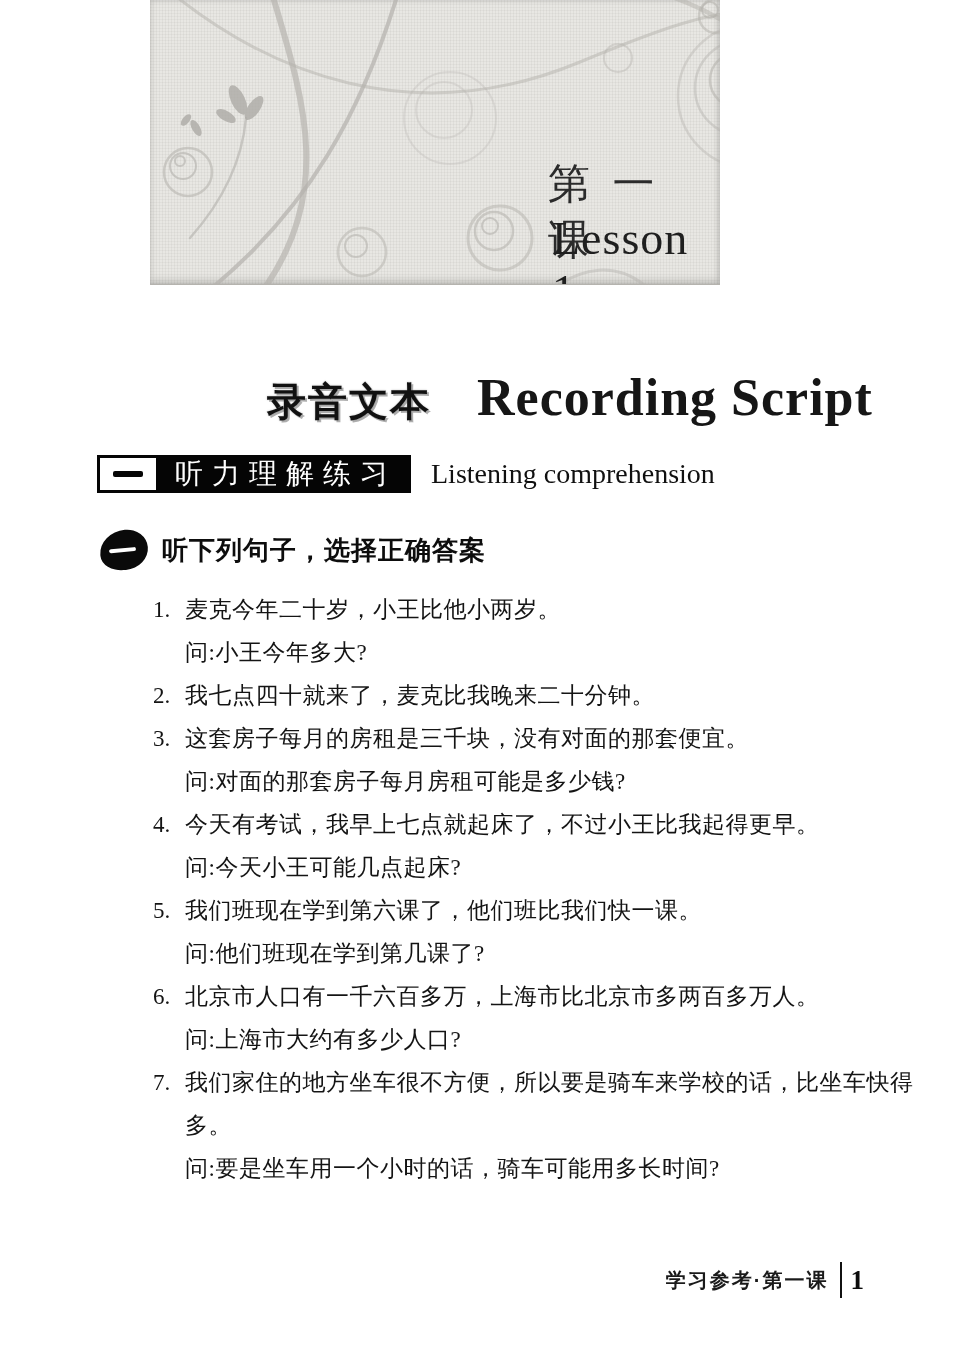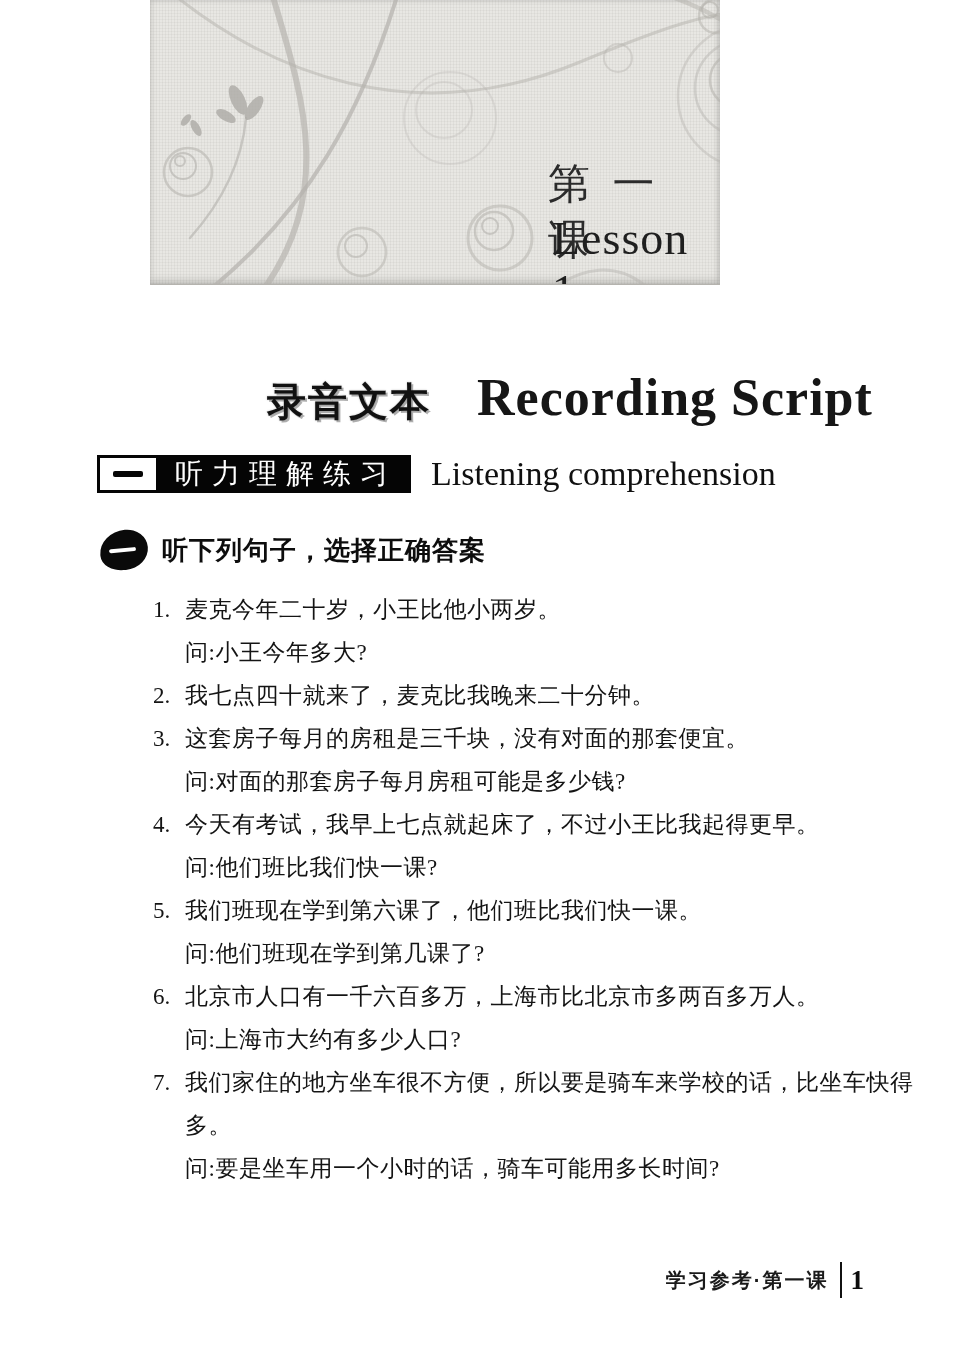--- a/index.html
+++ b/index.html
@@ -41,21 +41,21 @@
   .section-bar{display:flex;align-items:stretch;background:#050505;height:38px;}
   .num-box{
     width:62px;background:#fff;border:3px solid #050505;box-sizing:border-box;
     display:flex;align-items:center;justify-content:center;
   }
   .dash{width:30px;height:6px;background:#050505;border-radius:2px;display:block;}
   .bar-text{
     color:#fff;font-size:28px;letter-spacing:9px;padding:0 14px 0 16px;
     display:flex;align-items:center;
   }
-  .section-en{font-size:34px;margin-left:20px;color:#101010;}
+  .section-en{font-size:28px;margin-left:20px;color:#101010;}
   
   .exercise-row{position:absolute;left:100px;top:530px;display:flex;align-items:center;}
   .blob{
     width:48px;height:40px;background:#0a0a0a;position:relative;
     border-radius:58% 46% 52% 48% / 60% 50% 55% 42%;
     transform:rotate(-5deg);
   }
   .blob-dash{position:absolute;left:9px;top:18px;width:27px;height:4px;background:#fff;border-radius:2px;display:block;}
   .exercise-text{
     margin-left:14px;font-size:26px;font-weight:bold;color:#0d0d0d;
@@ -155,21 +155,21 @@
     <div class="sentence">我七点四十就来了，麦克比我晚来二十分钟。</div>
   </div>
   <div class="item">
     <span class="item-num">3.</span>
     <div class="sentence">这套房子每月的房租是三千块，没有对面的那套便宜。</div>
     <div class="question">问:对面的那套房子每月房租可能是多少钱?</div>
   </div>
   <div class="item">
     <span class="item-num">4.</span>
     <div class="sentence">今天有考试，我早上七点就起床了，不过小王比我起得更早。</div>
-    <div class="question">问:他们班比我们快一课?</div>
+    <div class="question">问:今天小王可能几点起床?</div>
   </div>
   <div class="item">
     <span class="item-num">5.</span>
     <div class="sentence">我们班现在学到第六课了，他们班比我们快一课。</div>
     <div class="question">问:他们班现在学到第几课了?</div>
   </div>
   <div class="item">
     <span class="item-num">6.</span>
     <div class="sentence">北京市人口有一千六百多万，上海市比北京市多两百多万人。</div>
     <div class="question">问:上海市大约有多少人口?</div>

